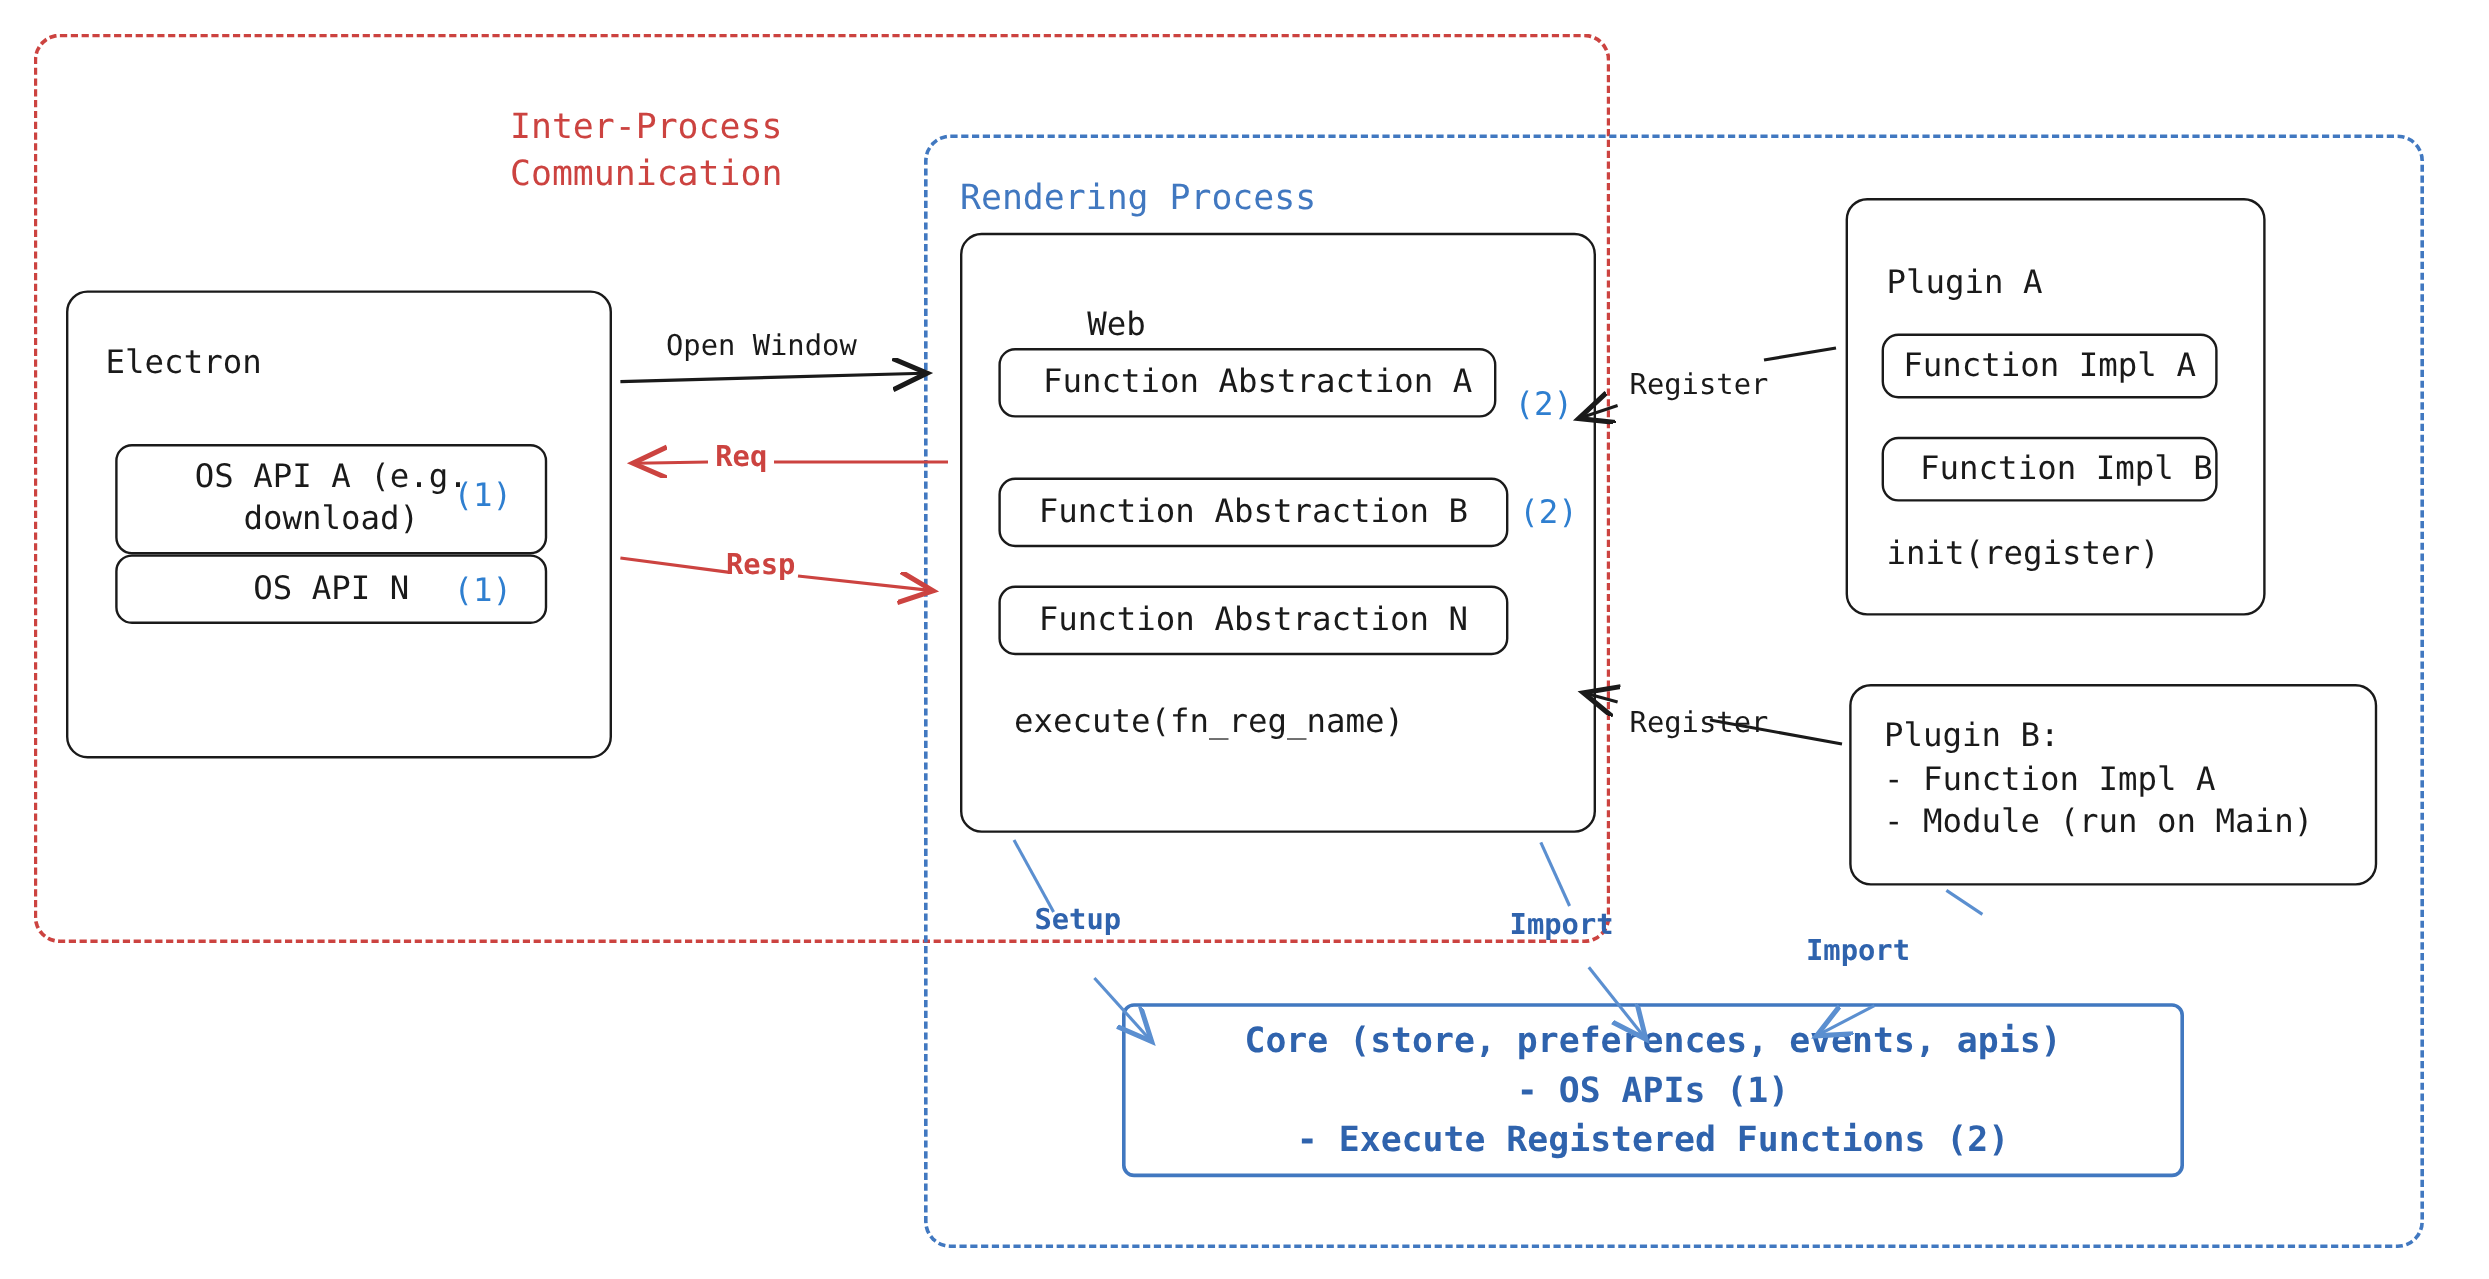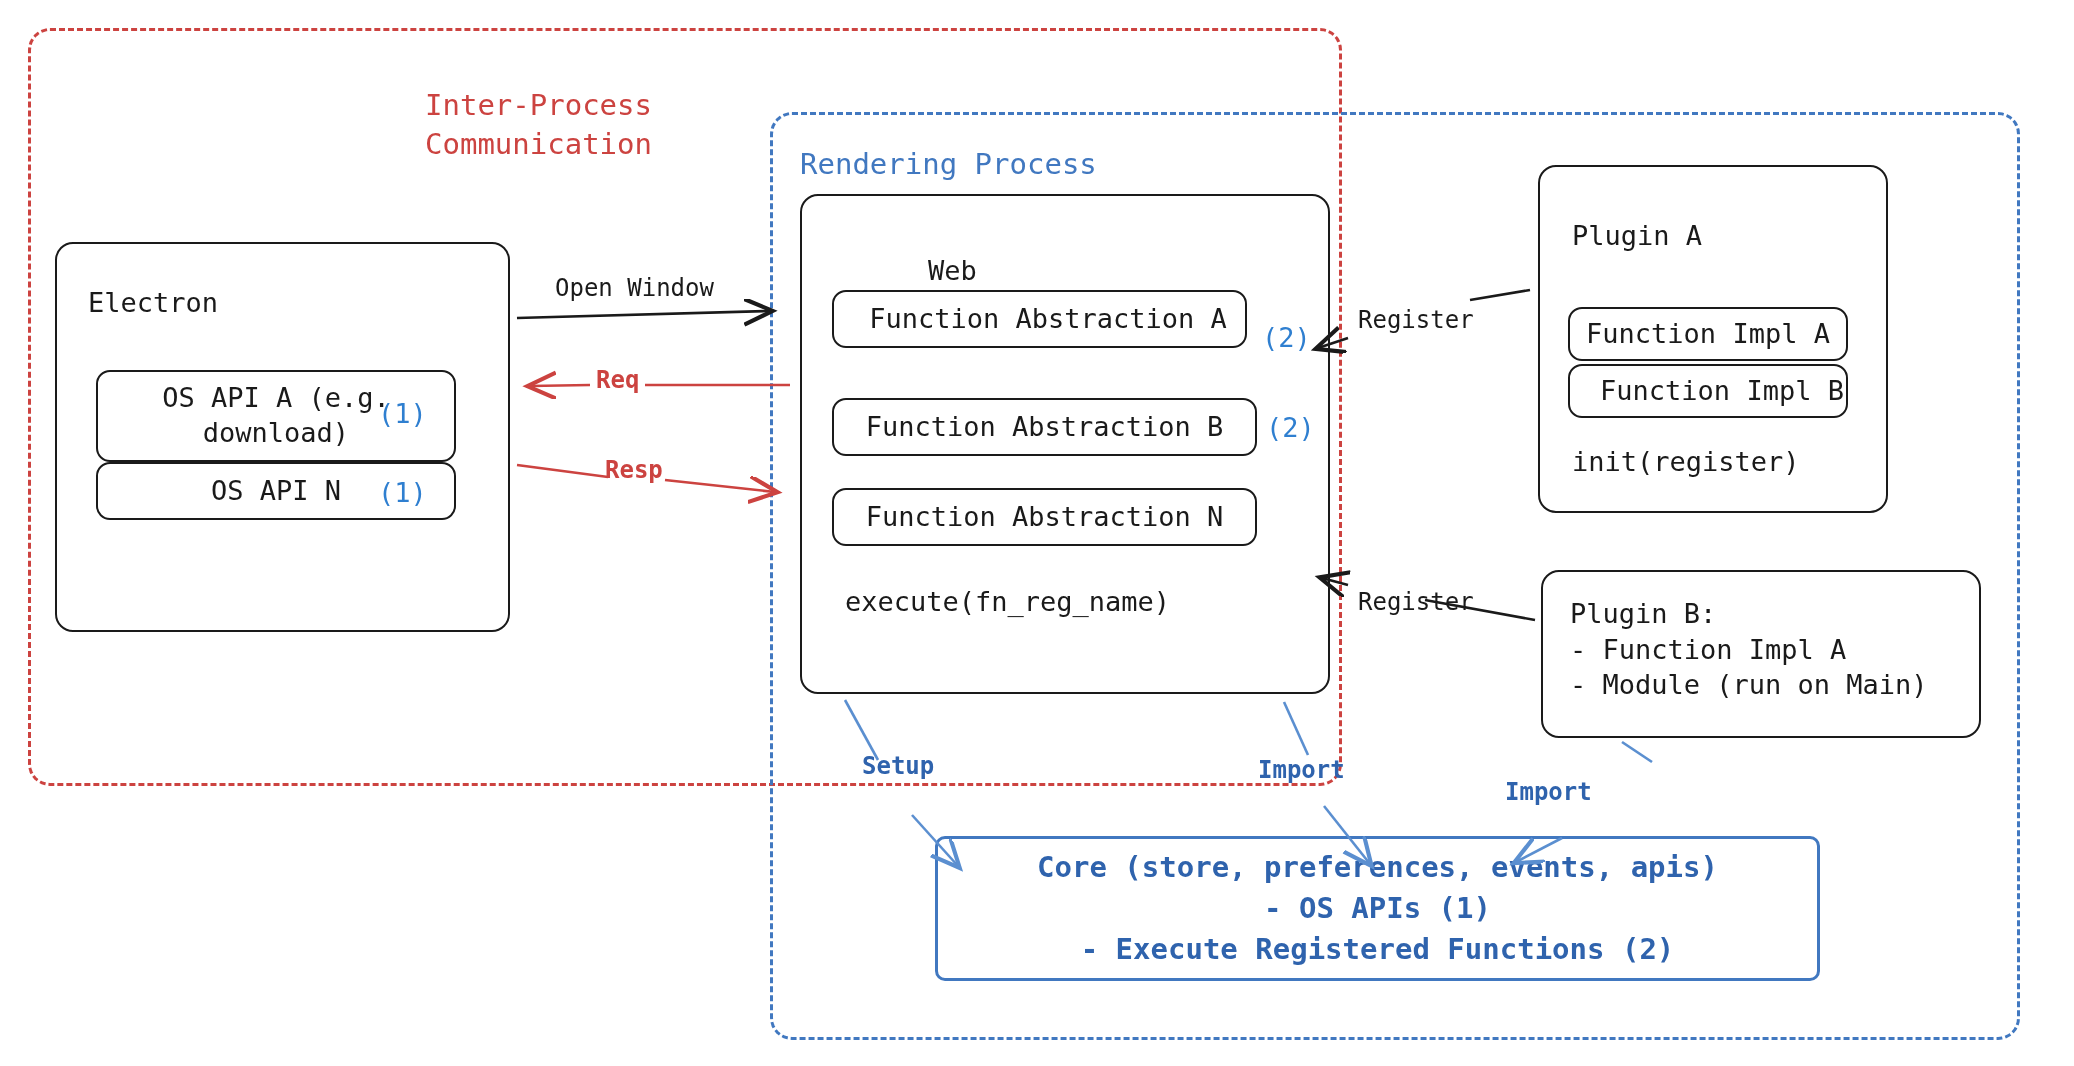--- a/index.html
+++ b/index.html
@@ -123,21 +123,21 @@
   </div>
   <div class="marker" style="position:absolute; left:378px; top:398px; color:#2f7fd0;">(1)</div>
 
   <div class="inner-node" style="left:96px; top:462px; width:360px; height:58px;">
     <span>OS API N</span>
   </div>
   <div class="marker" style="position:absolute; left:378px; top:477px; color:#2f7fd0;">(1)</div>
 
   <div class="node" style="left:800px; top:194px; width:530px; height:500px;"></div>
 
-  <div class="box-title" style="left:928px; top:253px;">Web</div>
+  <div class="box-title" style="left:906px; top:253px;">Web</div>
 
   <div class="inner-node" style="left:832px; top:290px; width:415px; height:58px;padding-left:17px;">
     <span>Function Abstraction A</span>
   </div>
   <div class="marker" style="position:absolute; left:1262px; top:322px; color:#2f7fd0;">(2)</div>
 
   <div class="inner-node" style="left:832px; top:398px; width:425px; height:58px;">
     <span>Function Abstraction B</span>
   </div>
   <div class="marker" style="position:absolute; left:1266px; top:412px; color:#2f7fd0;">(2)</div>
@@ -145,21 +145,21 @@
   <div class="inner-node" style="left:832px; top:488px; width:425px; height:58px;justify-content:center;">
     <span>Function Abstraction N</span>
   </div>
 
   <div class="free-label" style="left:845px; top:584px;">execute(fn_reg_name)</div>
 
   <div class="node" style="left:1538px; top:165px; width:350px; height:348px;"></div>
 
   <div class="box-title" style="left:1572px; top:218px;">Plugin A</div>
 
-  <div class="inner-node" style="left:1568px; top:278px; width:280px; height:54px;margin-top:29px;">
+  <div class="inner-node" style="left:1568px; top:278px; width:280px; height:54px;">
     <span>Function Impl A</span>
   </div>
 
   <div class="inner-node" style="left:1568px; top:364px; width:280px; height:54px;padding-left:28px;">
     <span>Function Impl B</span>
   </div>
 
   <div class="free-label" style="left:1572px; top:444px;">init(register)</div>
 
   <div class="node" style="left:1541px; top:570px; width:440px; height:168px;"></div>

